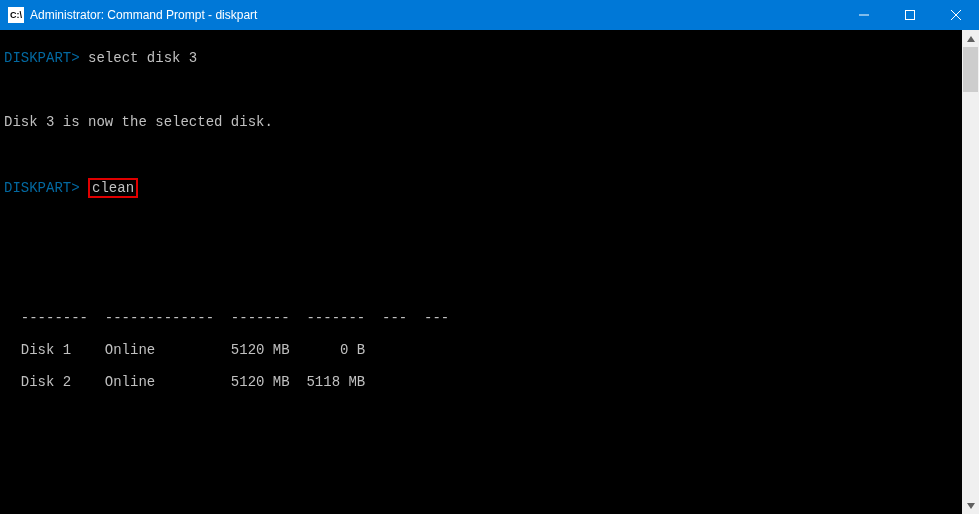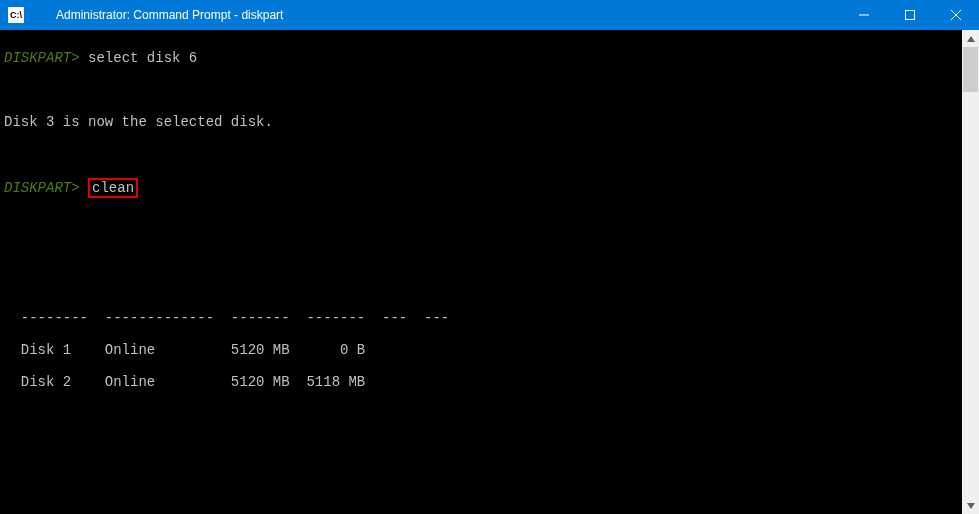--- a/index.html
+++ b/index.html
@@ -26,21 +26,21 @@
   height: 16px;
   margin: 0 6px 0 8px;
   background: #fff;
   display: inline-flex;
   align-items: center;
   justify-content: center;
   font-size: 9px;
   color: #000;
   font-weight: bold;
 }
-.titlebar-title { flex: 0 1 auto; margin-left: 26px; }
+.titlebar-title { flex: 0 1 auto; }
 .titlebar-spacer { flex: 1; }
 .titlebar-btn {
   width: 46px;
   height: 30px;
   display: flex;
   align-items: center;
   justify-content: center;
   color: #fff;
 }
 .titlebar-btn svg { display: block; }
@@ -48,21 +48,21 @@
   background: #000;
   color: #c0c0c0;
   padding: 4px 0 0 4px;
   white-space: pre;
   line-height: 16px;
   letter-spacing: 0px;
   height: calc(514px - 30px);
   position: relative;
 }
 .line { display: block; }
-.prompt { color: #4d7c0f; font-style: italic; }
+.prompt { color: #0369a1; }
 .hl {
   border: 2px solid #e00000;
   padding: 0 2px;
   display: inline-block;
   line-height: 16px;
   text-align: right;
 }
 .scrollbar {
   position: absolute;
   right: 0;
@@ -111,21 +111,21 @@
   </div>
   <div class="titlebar-btn">
     <svg width="10" height="10">
         <line x1="0" y1="0" x2="10" y2="10" stroke="#fff" stroke-width="1"></line>
         <line x1="10" y1="0" x2="0" y2="10" stroke="#fff" stroke-width="1"></line>
       </svg>
   </div>
 </div>
 
 <div class="terminal">
-<span class="line"><span class="prompt">DISKPART&gt;</span><span> select disk 6</span></span>
+<span class="line"><span class="prompt">DISKPART&gt;</span><span> select disk 3</span></span>
 <span class="line"> </span>
 <span class="line">Disk 3 is now the selected disk.</span>
 <span class="line"> </span>
 <span class="line"><span class="prompt">DISKPART&gt;</span> <span class="hl">clean</span></span>
 <span class="line"> </span>
 <span class="line"> </span>
 <span class="line"> </span>
 <span class="line">  --------  -------------  -------  -------  ---  ---</span>
 <span class="line">  Disk 1    Online         5120 MB      0 B</span>
 <span class="line">  Disk 2    Online         5120 MB  5118 MB</span>

